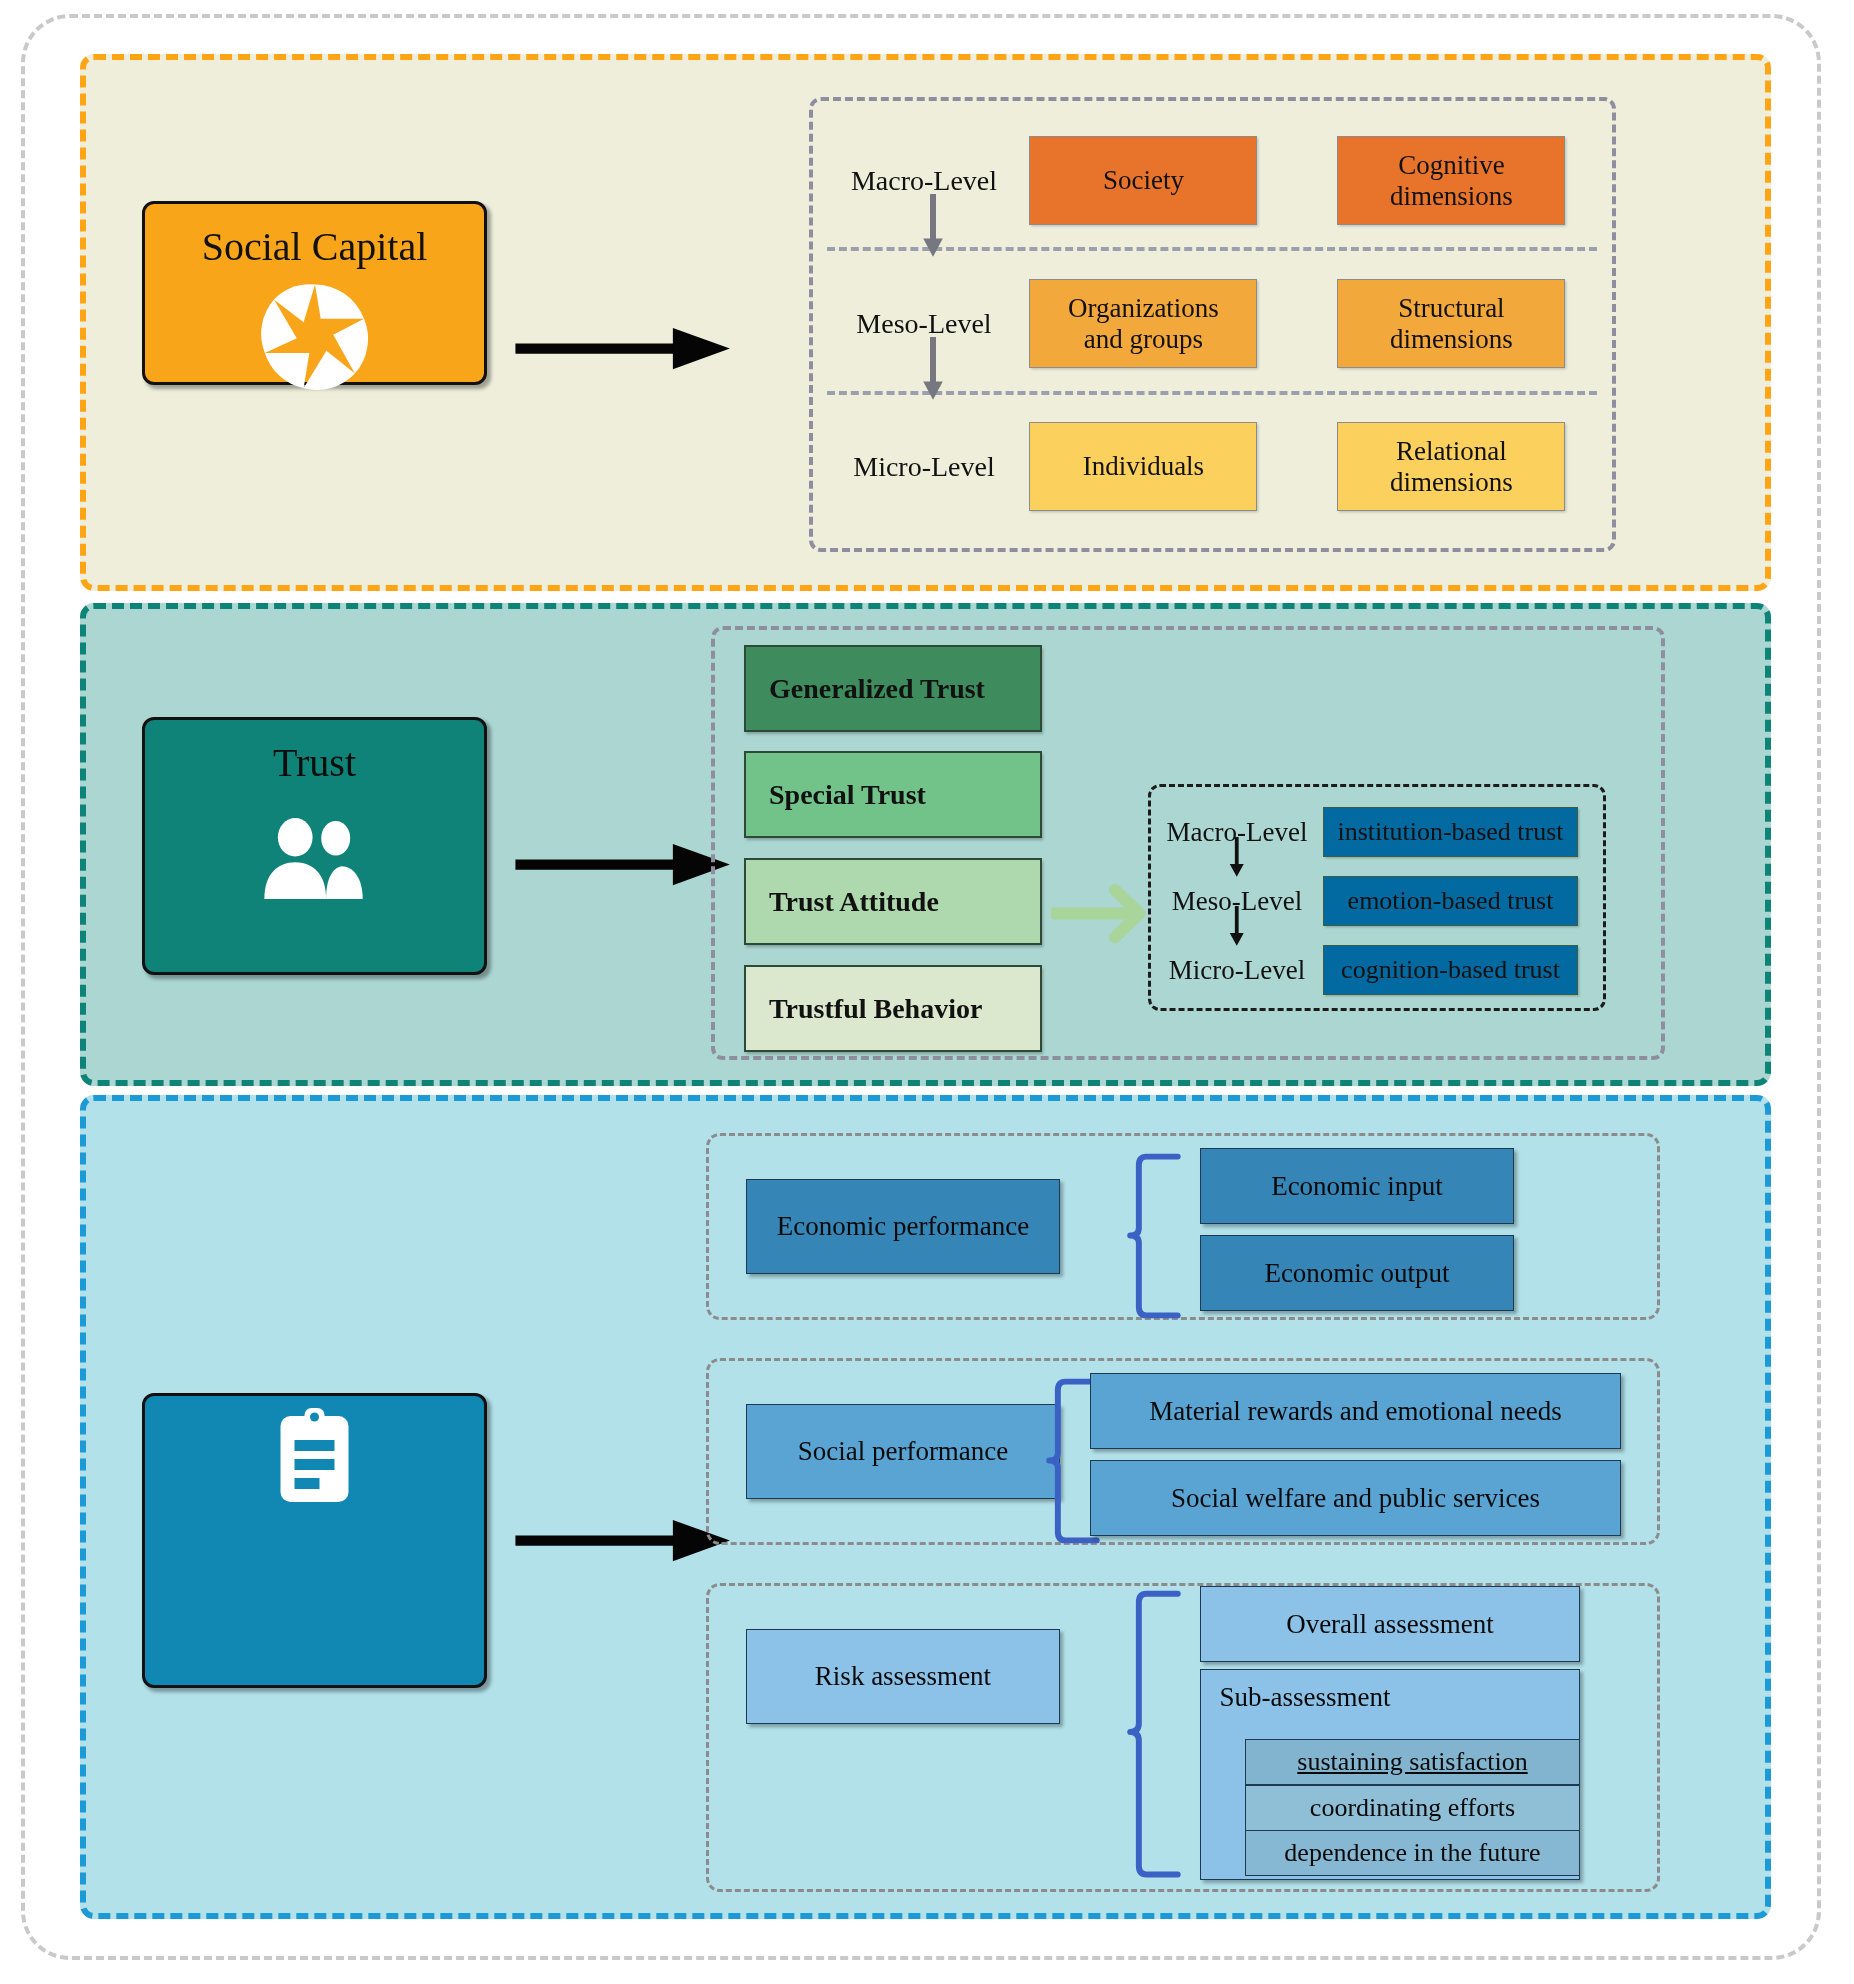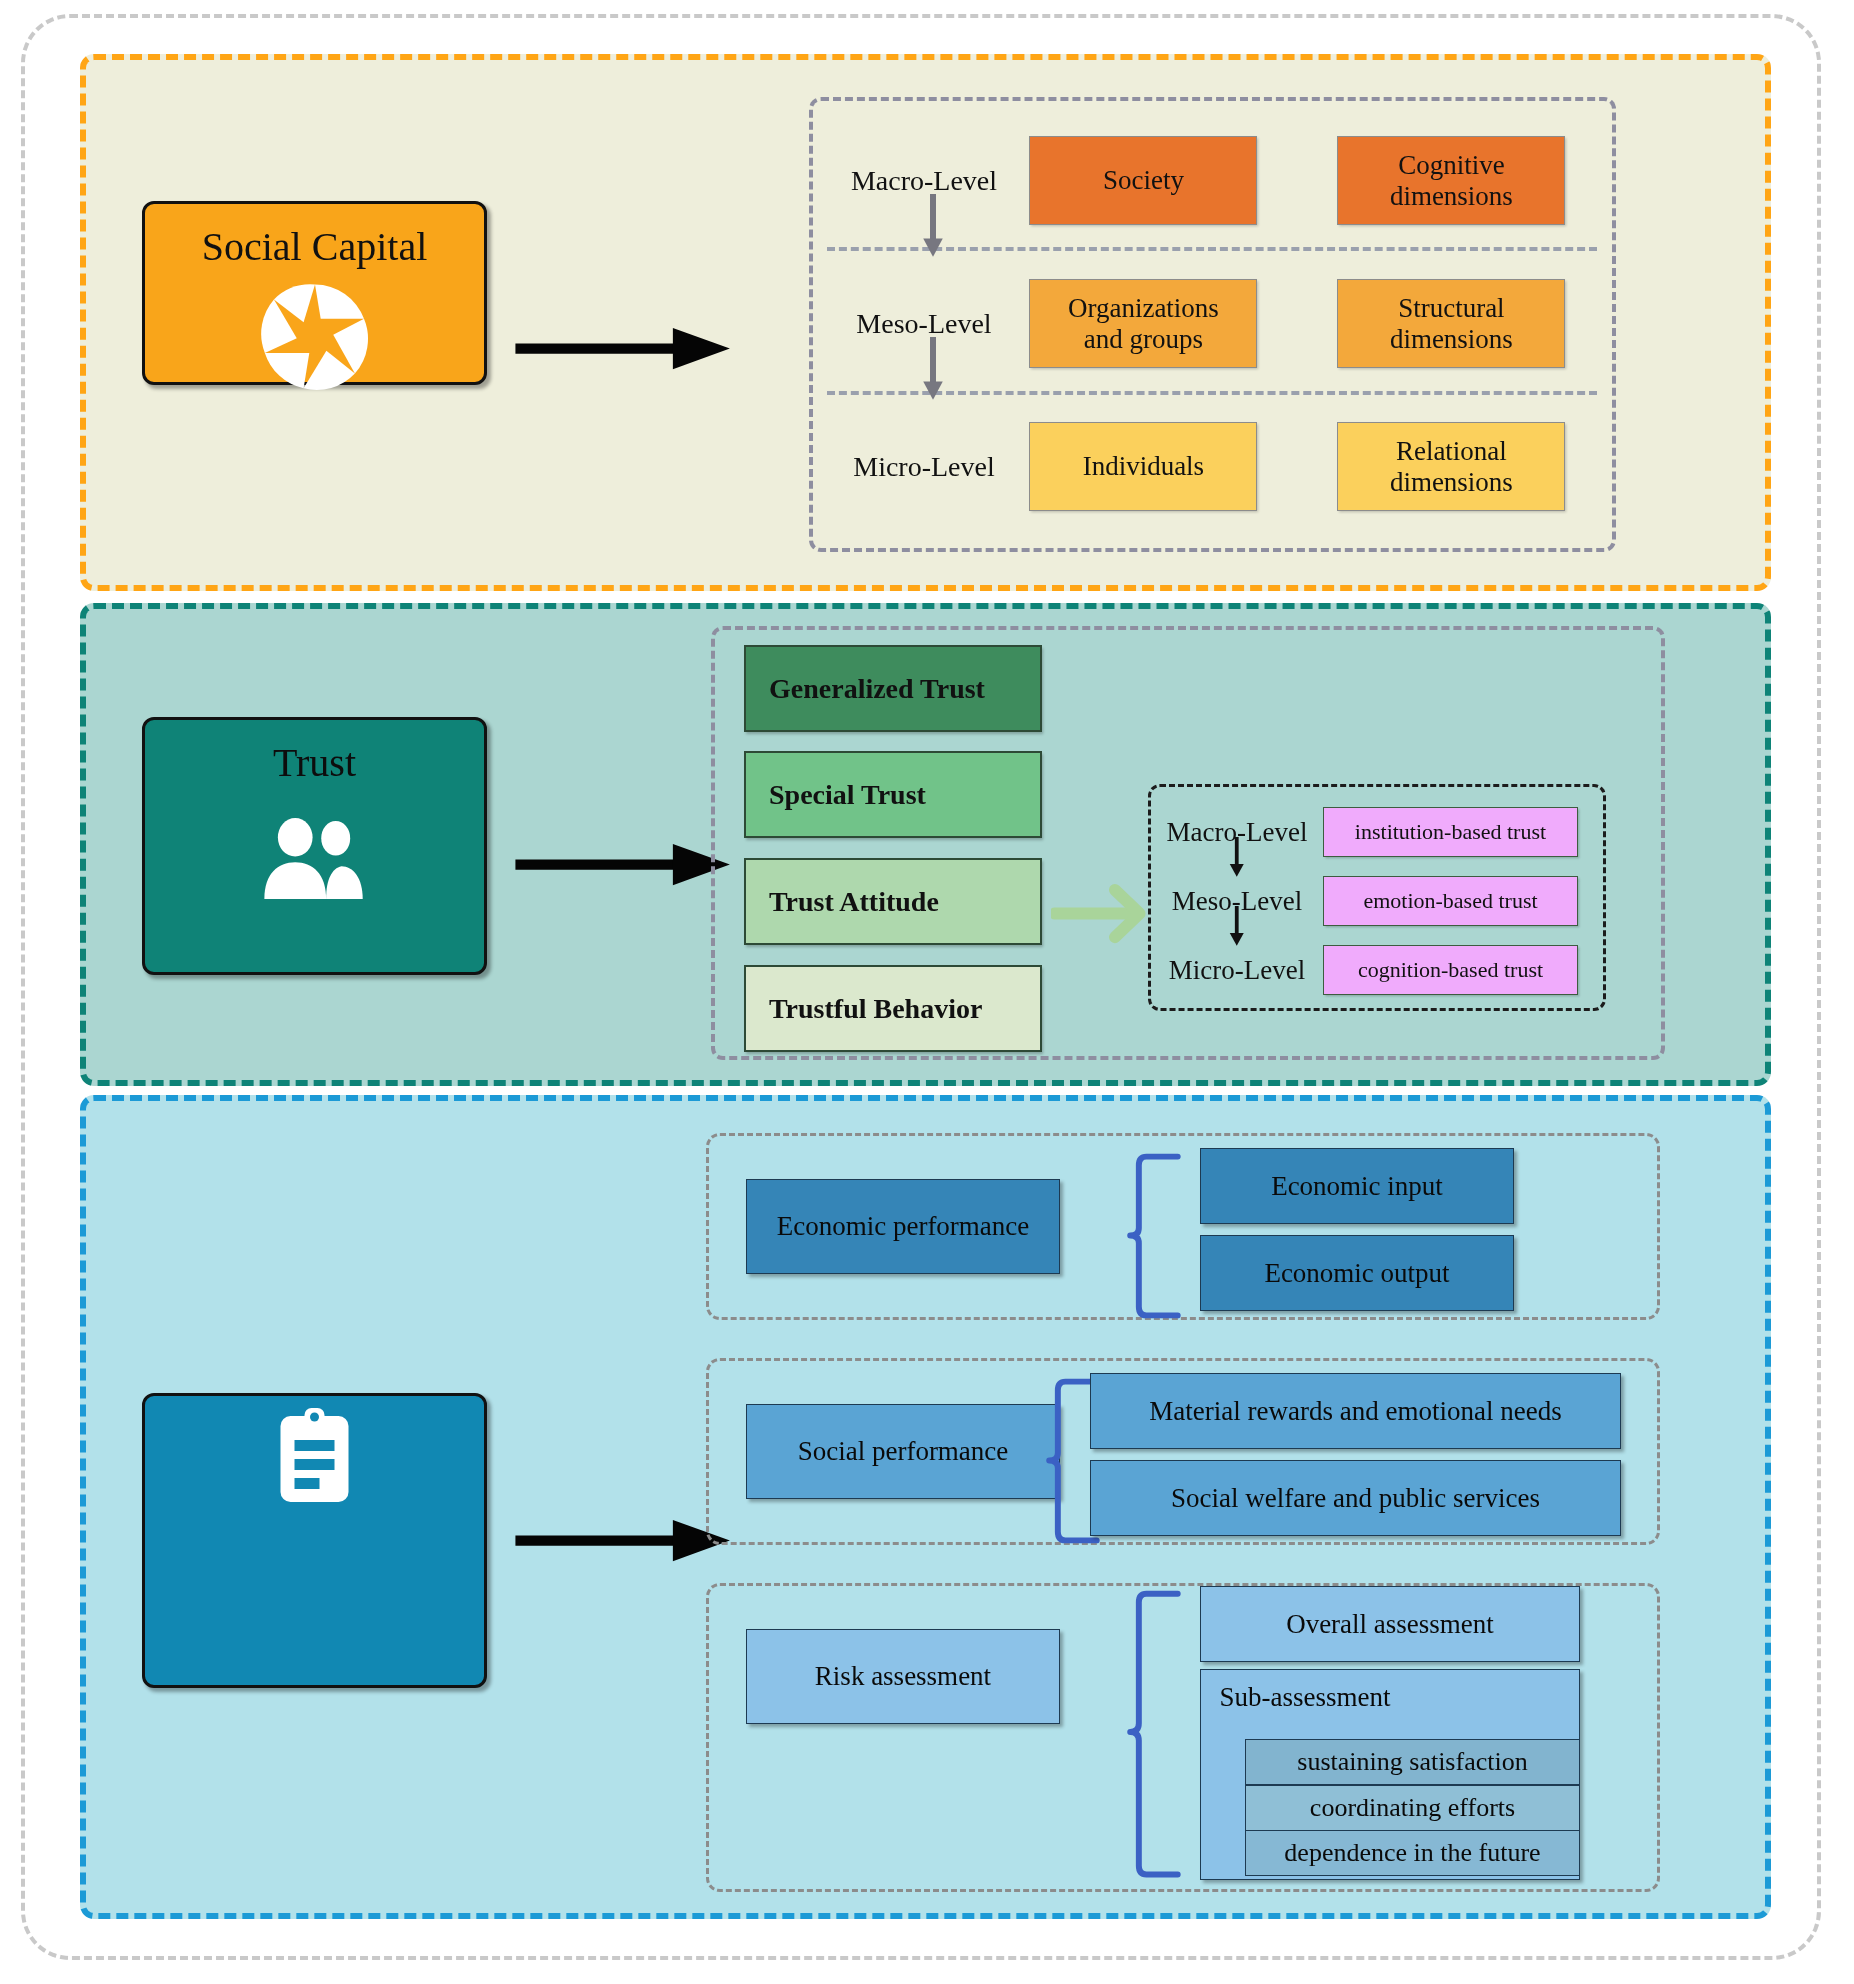--- a/index.html
+++ b/index.html
@@ -86,22 +86,22 @@
   #tr-b2{left:744px;top:858px;width:298px;height:87px;background:#aed8ad;}
   #tr-b3{left:744px;top:965px;width:298px;height:87px;background:#dbe8cd;}
   #tr-level-box{
     position:absolute;left:1148px;top:784px;width:458px;height:227px;
     box-sizing:border-box;border:3.8px dashed #1c1c1c;border-radius:12px;
   }
   .trl-row{position:absolute;left:0;width:100%;height:60px;display:flex;align-items:center;}
   .trl-label{width:172px;flex:0 0 172px;text-align:center;font-size:27px;color:#111;}
   .trl-box{
     width:255px;height:50px;box-sizing:border-box;border:1.6px solid #3d5c40;
-    background:#f0abfc;display:flex;align-items:center;justify-content:center;
-    font-size:22px;color:#111;box-shadow:2.2px 2.2px 2.2px rgba(0,0,0,.22);
+    background:#0369a1;display:flex;align-items:center;justify-content:center;
+    font-size:26px;color:#111;box-shadow:2.2px 2.2px 2.2px rgba(0,0,0,.22);
   }
   .trl-arrow{position:absolute;}
   .green-arrow{position:absolute;left:1051px;top:878px;}
   
   .coop-sub{
     position:absolute;box-sizing:border-box;
     border:3.8px dashed #8c8c8c;border-radius:14px;
   }
   #coop-econ{left:706px;top:1133px;width:954px;height:187px;}
   #coop-soc{left:706px;top:1358px;width:954px;height:187px;}
@@ -126,21 +126,21 @@
   }
   #cp-risk-subbox .sub-title{
     position:absolute;left:18.4px;top:12px;font-size:27px;color:#0a0a0a;
   }
   .sub-item{
     position:absolute;left:44px;width:335px;height:46px;box-sizing:border-box;
     border:1.6px solid #1d3a52;background:#82b4cf;
     display:flex;align-items:center;justify-content:center;
     font-size:26px;color:#0a0a0a;
   }
-  #sub-0{top:69px;}
+  #sub-0{top:69px;text-decoration:underline;}
   #sub-1{top:115px;background:#8fbfd6;}
   #sub-2{top:160px;background:#86b8d4;}
   .brace{position:absolute;}
 </style>
 </head>
 <body>
 
 <div id="root">
 
   <div class="outer-frame"></div>

